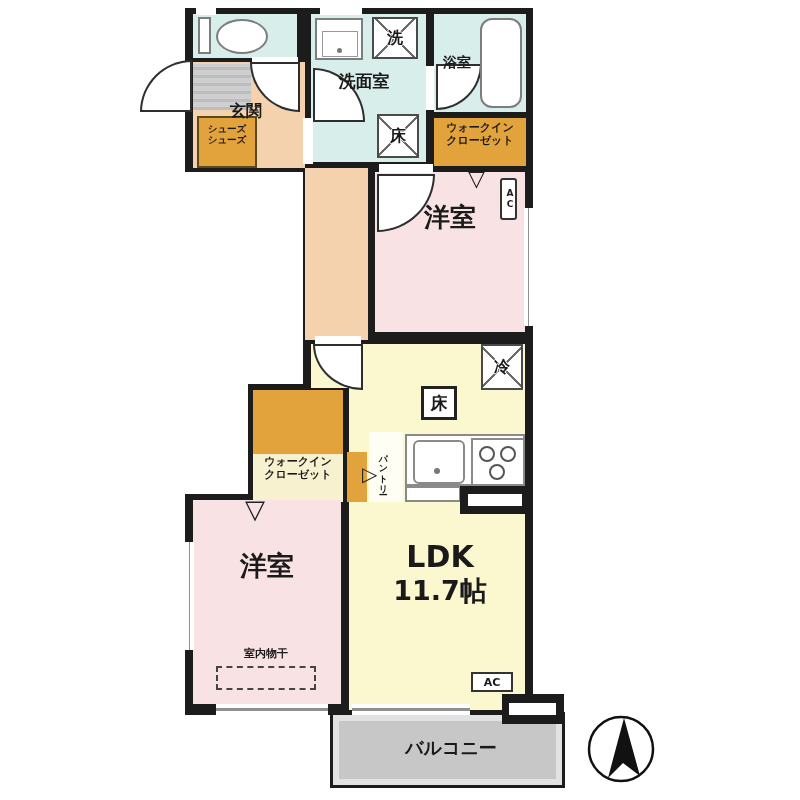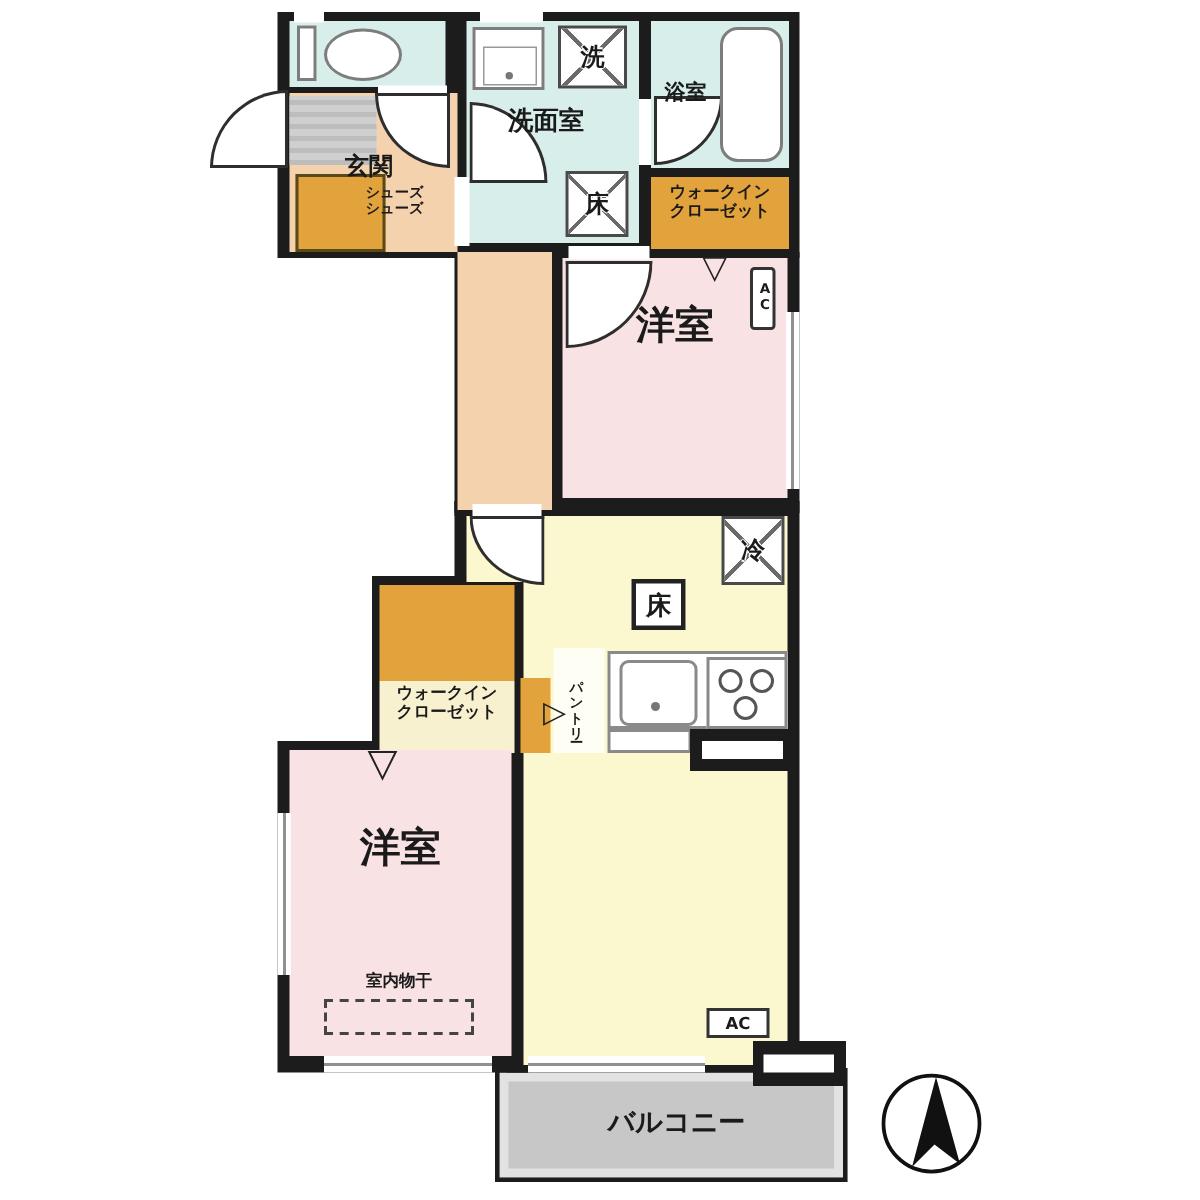--- a/index.html
+++ b/index.html
@@ -21,21 +21,21 @@
   .tri{position:absolute;color:#222;font-weight:normal;line-height:1;}
   .win{position:absolute;background:#fff;}
   .vtext{writing-mode:vertical-rl;text-orientation:upright;}
 </style>
 </head>
 <body>
 
 <div id="canvas">
 
   <div class="abs" style="left:330px;top:712px;width:235px;height:76px;background:var(--balcony);border:3px solid #1c1c1c;box-sizing:border-box;box-shadow:inset 0 0 0 6px #e2e2e2;">
-    <div class="lbl" style="left:38px;top:24px;width:160px;font-size:18px;">バルコニー</div>
+    <div class="lbl" style="left:38px;top:24px;width:160px;font-size:18px;font-family:Liberation Mono, monospace;">バルコニー</div>
   </div>
 
   <div class="wall" style="left:185px;top:8px;width:348px;height:164px;"></div>
   <div class="wall" style="left:303px;top:168px;width:230px;height:174px;"></div>
   <div class="wall" style="left:338px;top:334px;width:195px;height:381px;"></div>
   <div class="wall" style="left:248px;top:384px;width:122px;height:124px;"></div>
   <div class="wall" style="left:185px;top:494px;width:168px;height:221px;"></div>
   <div class="wall" style="left:303px;top:334px;width:12px;height:56px;"></div>
   <div class="wall" style="left:303px;top:334px;width:68px;height:10px;"></div>
 
@@ -115,38 +115,42 @@
   <div class="abs vtext" style="left:500px;top:178px;width:17px;height:42px;border:2px solid #333;border-radius:3px;background:#fff;font-size:9px;text-align:center;letter-spacing:1px;box-sizing:border-box;">AC</div>
   <div class="abs" style="left:471px;top:672px;width:42px;height:20px;border:2px solid #333;background:#fff;font-size:11px;text-align:center;line-height:17px;box-sizing:border-box;">AC</div>
 
   <div class="tri" style="left:468px;top:168px;font-size:22px;">▽</div>
   <div class="tri" style="left:245px;top:496px;font-size:26px;">▽</div>
   <div class="tri" style="left:362px;top:464px;font-size:20px;">▷</div>
 
   <div class="abs" style="left:216px;top:666px;width:100px;height:24px;border:2px dashed #444;box-sizing:border-box;"></div>
 
   <div class="lbl" style="left:198px;top:74px;width:96px;font-size:16px;margin-top:28px;">玄関</div>
-  <div class="lbl" style="left:197px;top:124px;width:60px;font-size:9.5px;padding-left:36px;">
+  <div class="lbl" style="left:197px;top:124px;width:60px;font-size:9.5px;">
     <div>シューズ</div>
     <div>シューズ</div>
   </div>
   <div class="lbl" style="left:316px;top:72px;width:96px;font-size:17px;">洗面室</div>
   <div class="lbl" style="left:434px;top:54px;width:46px;font-size:14px;">浴室</div>
   <div class="lbl" style="left:434px;top:122px;width:92px;font-size:11px;">
     <div>ウォークイン</div>
     <div>クローゼット</div>
   </div>
   <div class="lbl" style="left:380px;top:203px;width:140px;font-size:26px;">
     <div>洋室</div>
   </div>
   <div class="lbl" style="left:248px;top:456px;width:100px;font-size:11px;">
     <div>ウォークイン</div>
     <div>クローゼット</div>
   </div>
   <div class="lbl vtext" style="left:378px;top:436px;height:64px;font-size:9px;">パントリー</div>
+  <div class="lbl" style="left:360px;top:540px;width:160px;font-size:30px;">
+    <div>LDK</div>
+    <div style="font-size:27px;">11.7帖</div>
+  </div>
   <div class="lbl" style="left:197px;top:550px;width:140px;font-size:27px;">
     <div>洋室</div>
   </div>
   <div class="lbl" style="left:216px;top:648px;width:100px;font-size:11px;">室内物干</div>
 
   <svg class="abs" style="left:584px;top:712px;" width="74" height="74" viewBox="0 0 74 74">
     <circle cx="37" cy="37" r="32" fill="#fff" stroke="#111" stroke-width="2.5"></circle>
     <polygon points="40,6 56,64 39,51 24,66" fill="#111"></polygon>
   </svg>
 

